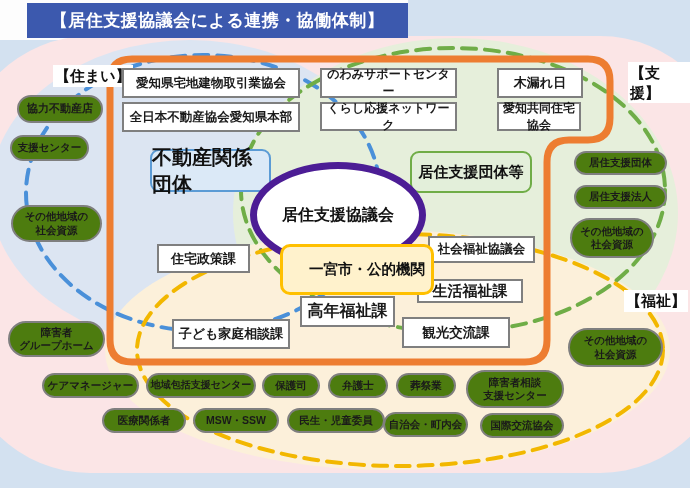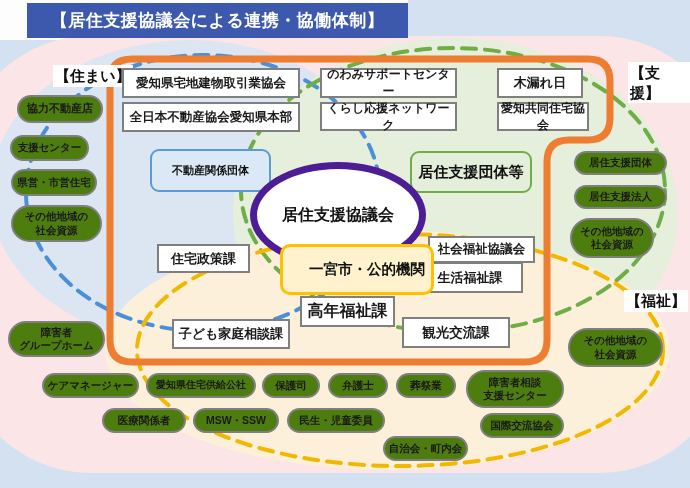--- a/index.html
+++ b/index.html
@@ -66,59 +66,58 @@
 
   <div class="abs banner">【居住支援協議会による連携・協働体制】</div>
 
   <div class="abs zlabel" style="left:53px;top:65px;">【住まい】</div>
   <div class="abs zlabel" style="left:628px;top:62px;">【支援】</div>
   <div class="abs zlabel" style="left:624px;top:290px;">【福祉】</div>
 
   <div class="abs council">居住支援協議会</div>
   <div class="abs city">一宮市・公的機関</div>
 
-  <div class="abs cat cat-re" style="left:150px;top:149px;width:121px;height:43px;font-size:11px;">不動産関係団体</div>
+  <div class="abs cat cat-re" style="left:150px;top:149px;width:121px;height:43px;font-size:20px;">不動産関係団体</div>
   <div class="abs cat cat-sp" style="left:410px;top:151px;width:122px;height:42px;font-size:15px;">居住支援団体等</div>
 
   <div class="abs box" style="left:122px;top:68px;width:178px;height:30px;font-size:12.5px;">愛知県宅地建物取引業協会</div>
   <div class="abs box" style="left:122px;top:102px;width:178px;height:30px;font-size:12.5px;">全日本不動産協会愛知県本部</div>
   <div class="abs box" style="left:157px;top:244px;width:93px;height:29px;font-size:13px;">住宅政策課</div>
   <div class="abs box" style="left:172px;top:319px;width:118px;height:30px;font-size:13px;">子ども家庭相談課</div>
   <div class="abs box" style="left:320px;top:68px;width:137px;height:30px;font-size:12px;">のわみサポートセンター</div>
   <div class="abs box" style="left:497px;top:68px;width:86px;height:30px;font-size:13px;">木漏れ日</div>
   <div class="abs box" style="left:320px;top:102px;width:137px;height:29px;font-size:12px;">くらし応援ネットワーク</div>
-  <div class="abs box" style="left:497px;top:102px;width:92px;height:29px;font-size:12px;">愛知共同住宅協会</div>
+  <div class="abs box" style="left:497px;top:102px;width:84px;height:29px;font-size:12px;">愛知共同住宅協会</div>
   <div class="abs box" style="left:428px;top:236px;width:107px;height:27px;font-size:12.5px;">社会福祉協議会</div>
-  <div class="abs box" style="left:417px;top:262px;width:106px;height:31px;font-size:13px;">生活福祉課</div>
+  <div class="abs box" style="left:417px;top:279px;width:106px;height:24px;font-size:15px;">生活福祉課</div>
   <div class="abs box" style="left:300px;top:296px;width:95px;height:31px;font-size:16px;">高年福祉課</div>
   <div class="abs box" style="left:402px;top:317px;width:108px;height:31px;font-size:13.5px;">観光交流課</div>
 
   <div class="abs pill" style="left:17px;top:95px;width:86px;height:28px;font-size:11px;">協力不動産店</div>
   <div class="abs pill" style="left:10px;top:135px;width:79px;height:26px;">支援センター</div>
-  <div class="abs pill" style="left:11px;top:169px;width:86px;height:27px;">県営・市営住宅</div>
   <div class="abs pill" style="left:11px;top:205px;width:91px;height:37px;">その他地域の
 社会資源</div>
 
   <div class="abs pill" style="left:574px;top:151px;width:93px;height:24px;">居住支援団体</div>
   <div class="abs pill" style="left:574px;top:185px;width:93px;height:24px;">居住支援法人</div>
   <div class="abs pill" style="left:570px;top:218px;width:84px;height:40px;">その他地域の
 社会資源</div>
   <div class="abs pill" style="left:568px;top:328px;width:95px;height:39px;">その他地域の
 社会資源</div>
 
   <div class="abs pill" style="left:42px;top:373px;width:97px;height:25px;">ケアマネージャー</div>
 
   <div class="abs pill" style="left:8px;top:321px;width:97px;height:36px;">障害者
 グループホーム</div>
-  <div class="abs pill" style="left:146px;top:373px;width:110px;height:25px;font-size:10px;">愛知県住宅供給公社</div>
+  <div class="abs pill" style="left:146px;top:373px;width:110px;height:25px;font-size:10px;">地域包括支援センター</div>
   <div class="abs pill" style="left:262px;top:373px;width:58px;height:25px;">保護司</div>
   <div class="abs pill" style="left:328px;top:373px;width:60px;height:25px;">弁護士</div>
   <div class="abs pill" style="left:396px;top:373px;width:60px;height:25px;">葬祭業</div>
   <div class="abs pill" style="left:466px;top:370px;width:98px;height:38px;">障害者相談
 支援センター</div>
 
   <div class="abs pill" style="left:102px;top:408px;width:84px;height:25px;">医療関係者</div>
   <div class="abs pill" style="left:193px;top:408px;width:86px;height:25px;">MSW・SSW</div>
   <div class="abs pill" style="left:287px;top:408px;width:98px;height:25px;">民生・児童委員</div>
-  <div class="abs pill" style="left:383px;top:412px;width:85px;height:25px;margin-top:24px;">自治会・町内会</div>
+  <div class="abs pill" style="left:383px;top:412px;width:85px;height:25px;">自治会・町内会</div>
   <div class="abs pill" style="left:480px;top:413px;width:84px;height:25px;">国際交流協会</div>
 
 </div>
 
 </body></html>

